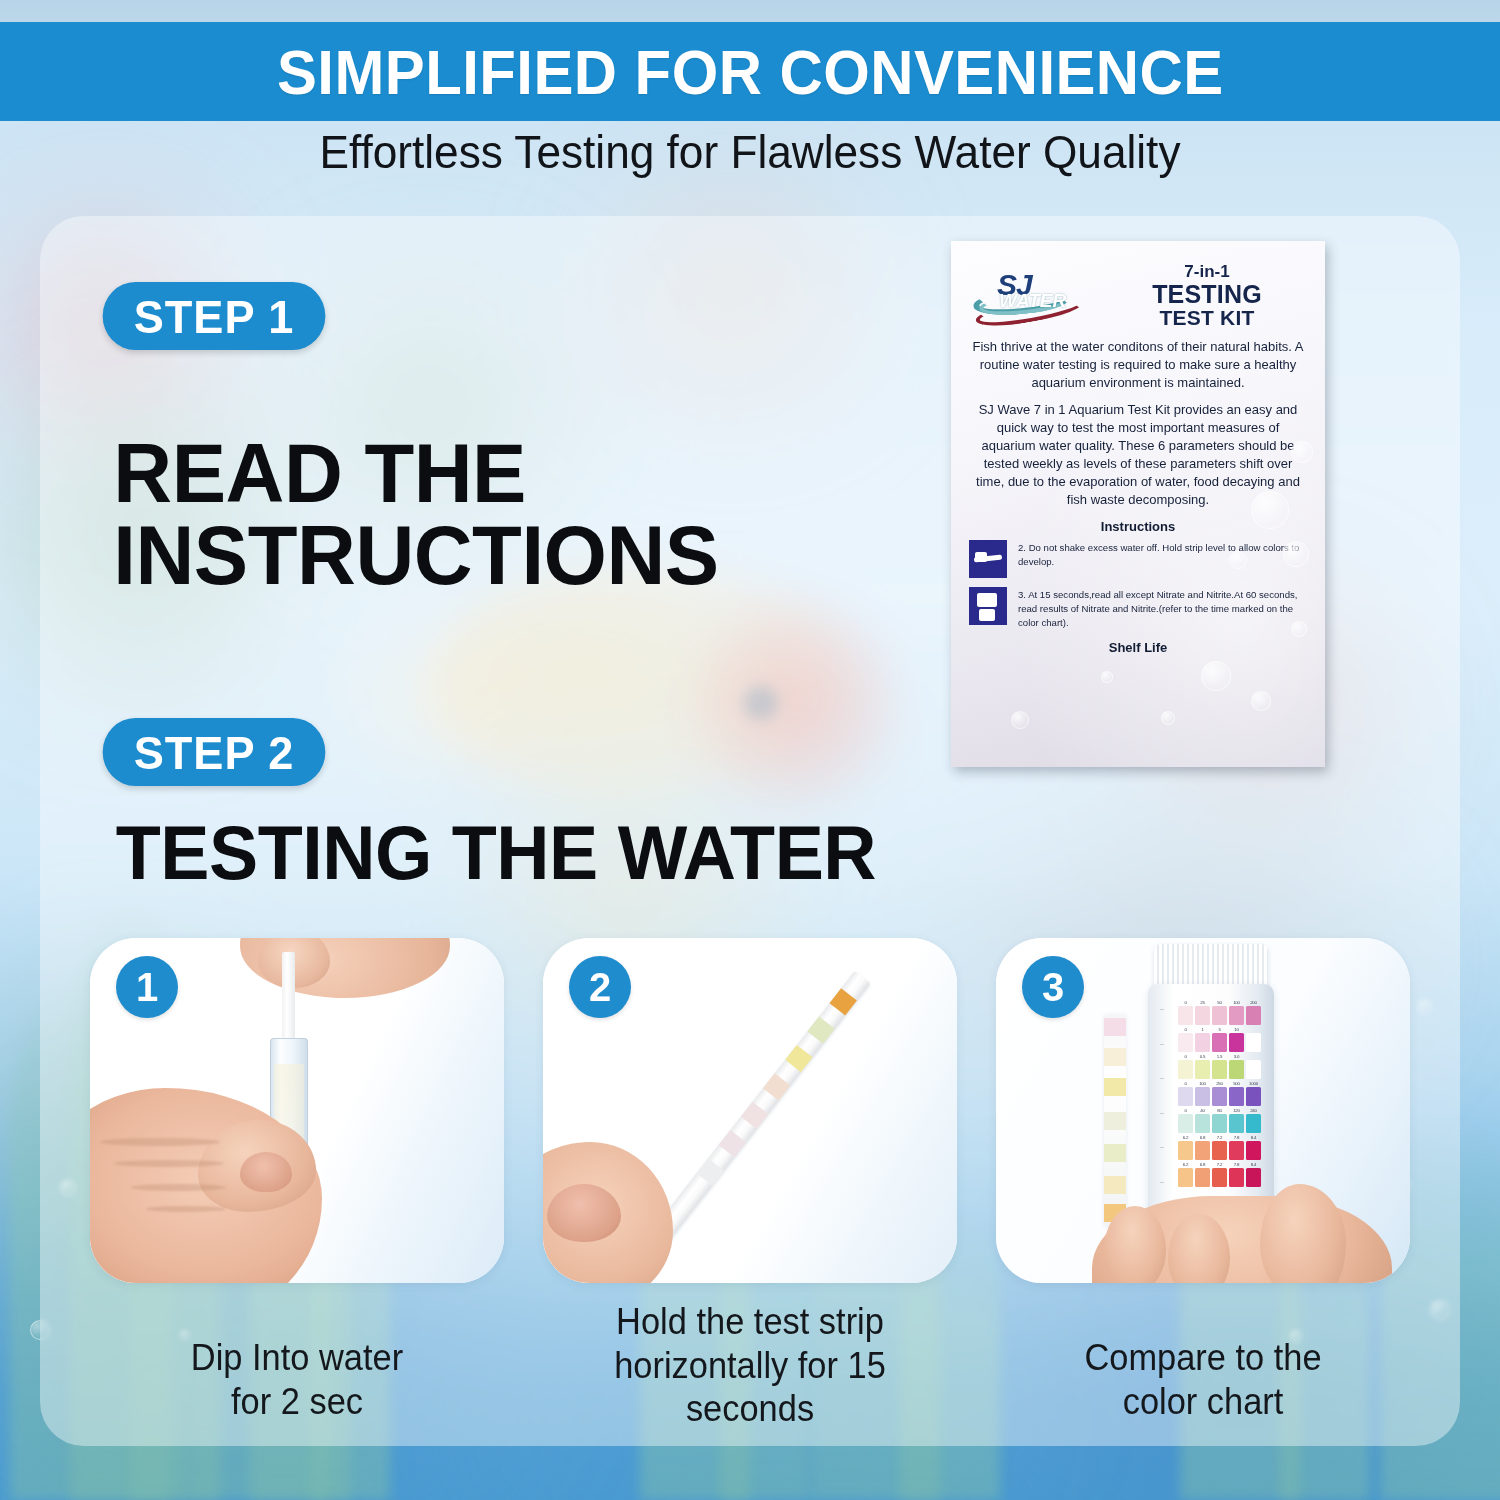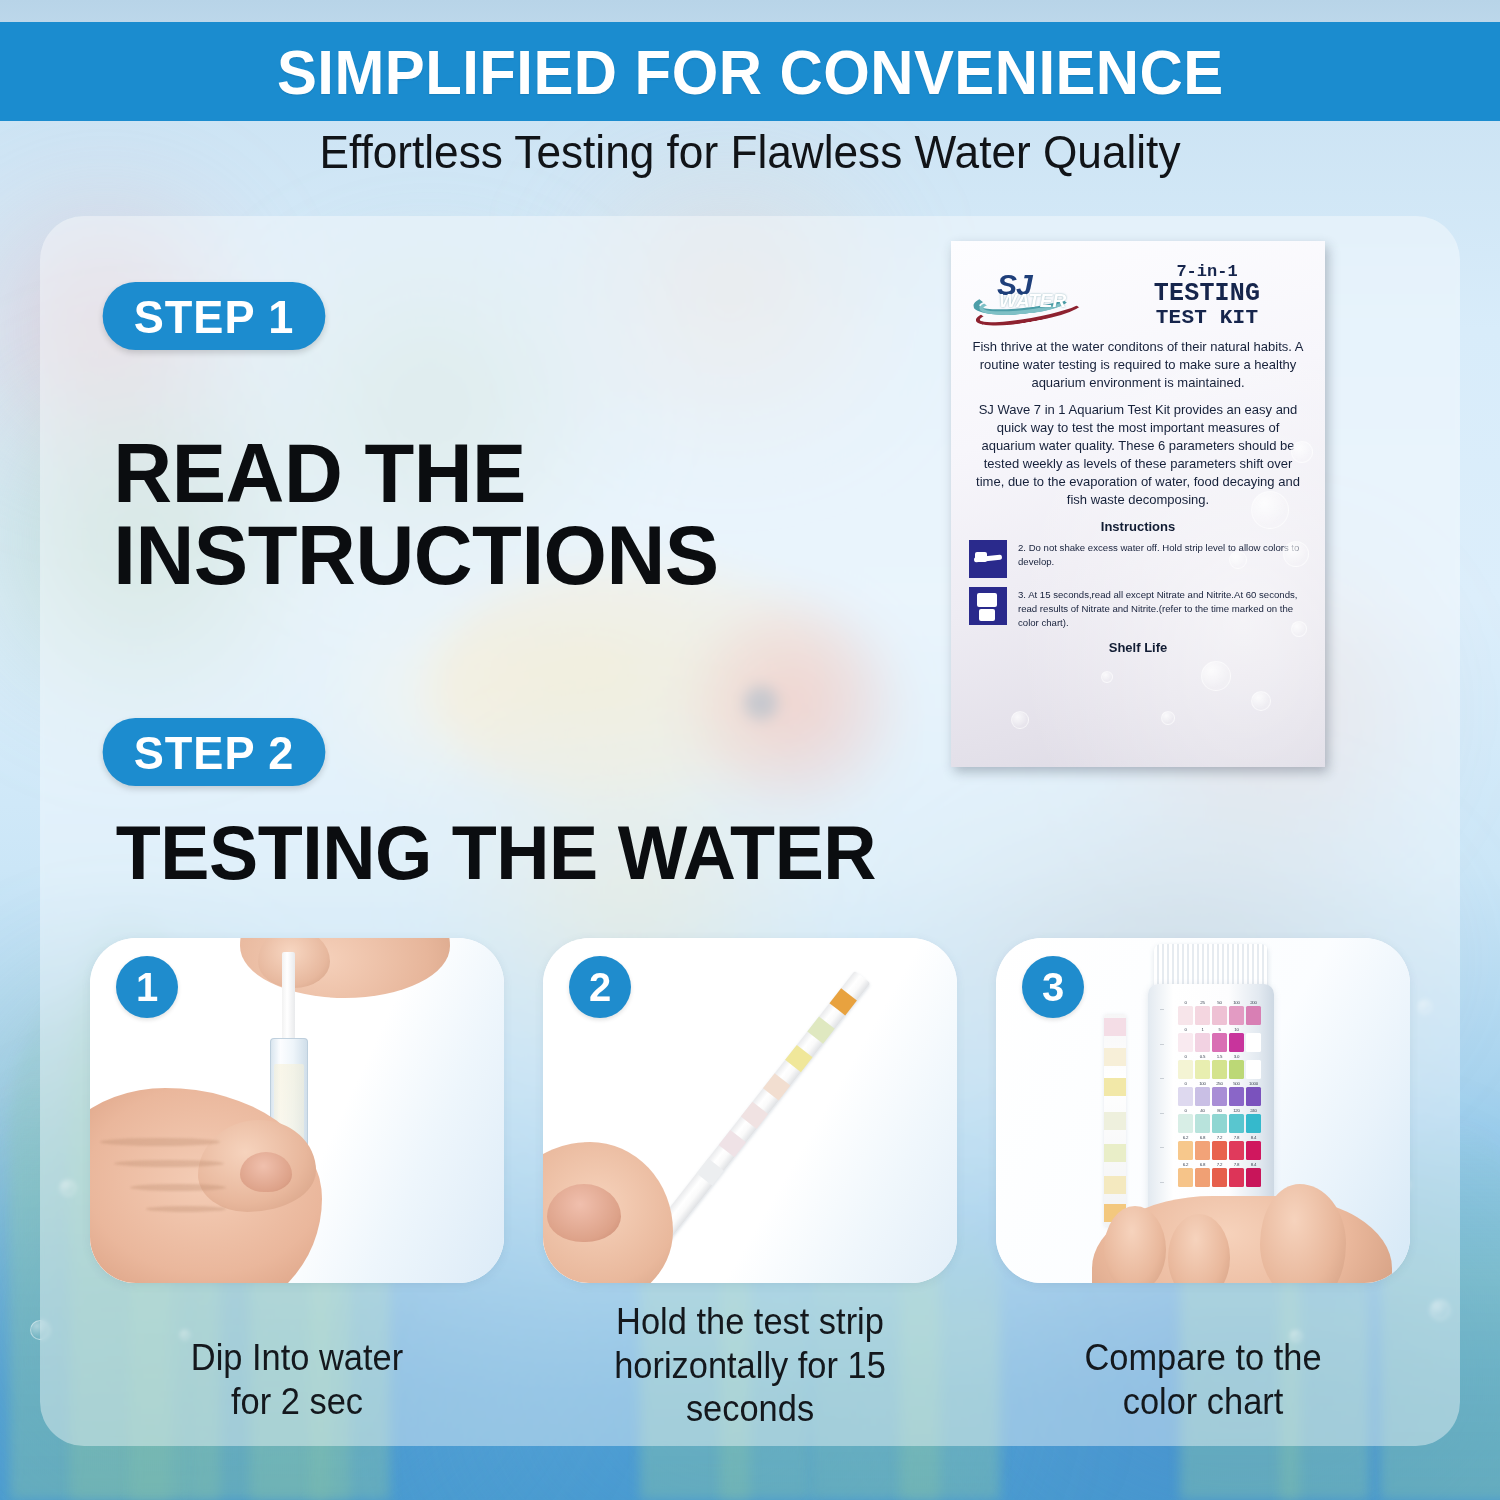--- a/index.html
+++ b/index.html
@@ -229,21 +229,21 @@
   }
   .lf-logo .swoosh-red {
     position: absolute; left: 6px; top: 32px; width: 110px; height: 22px;
     border: 4px solid #8e2230;
     border-right-color: transparent; border-top-color: transparent;
     border-radius: 50%;
     transform: rotate(-10deg);
     z-index: 2;
   }
 
-  .lf-title { flex: 1; text-align: center; line-height: 1.04; font-family: Liberation Mono, monospace; }
+  .lf-title { flex: 1; text-align: center; line-height: 1.04; }
   .lf-t1 { font-size: 17px; font-weight: 700; color: #16254c; }
   .lf-t2 { font-size: 25px; font-weight: 700; color: #16254c; letter-spacing: .2px; }
   .lf-t3 { font-size: 21px; font-weight: 700; color: #16254c; letter-spacing: .2px; }
 
   .lf-p { position: relative; font-size: 13px; line-height: 1.38; margin-top: 9px; color: #16213a; text-align: center; }
   .lf-sec { position: relative; text-align: center; font-weight: 700; font-size: 13px; margin-top: 11px; color: #111c33; }
 
   .lf-steps { position: relative; margin-top: 6px; }
   .lf-step { display: flex; align-items: flex-start; gap: 11px; margin-bottom: 9px; }
   .lf-icon {

